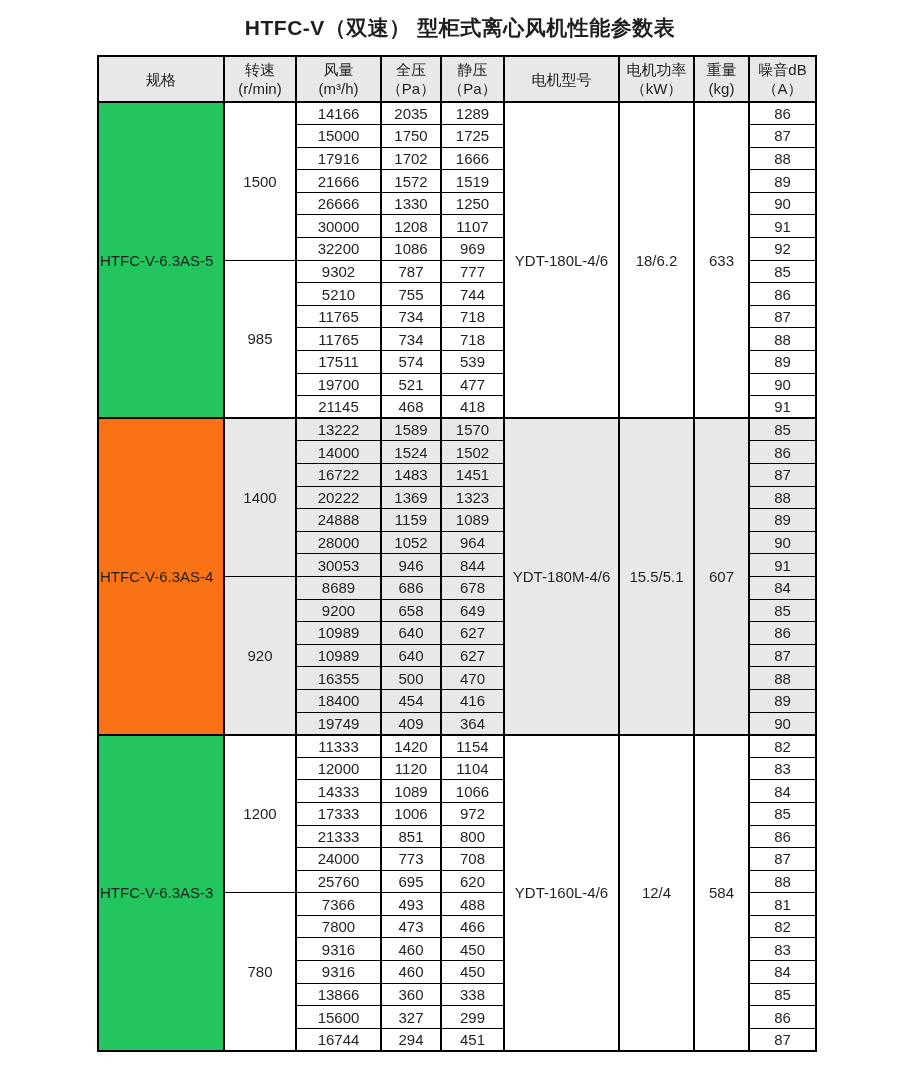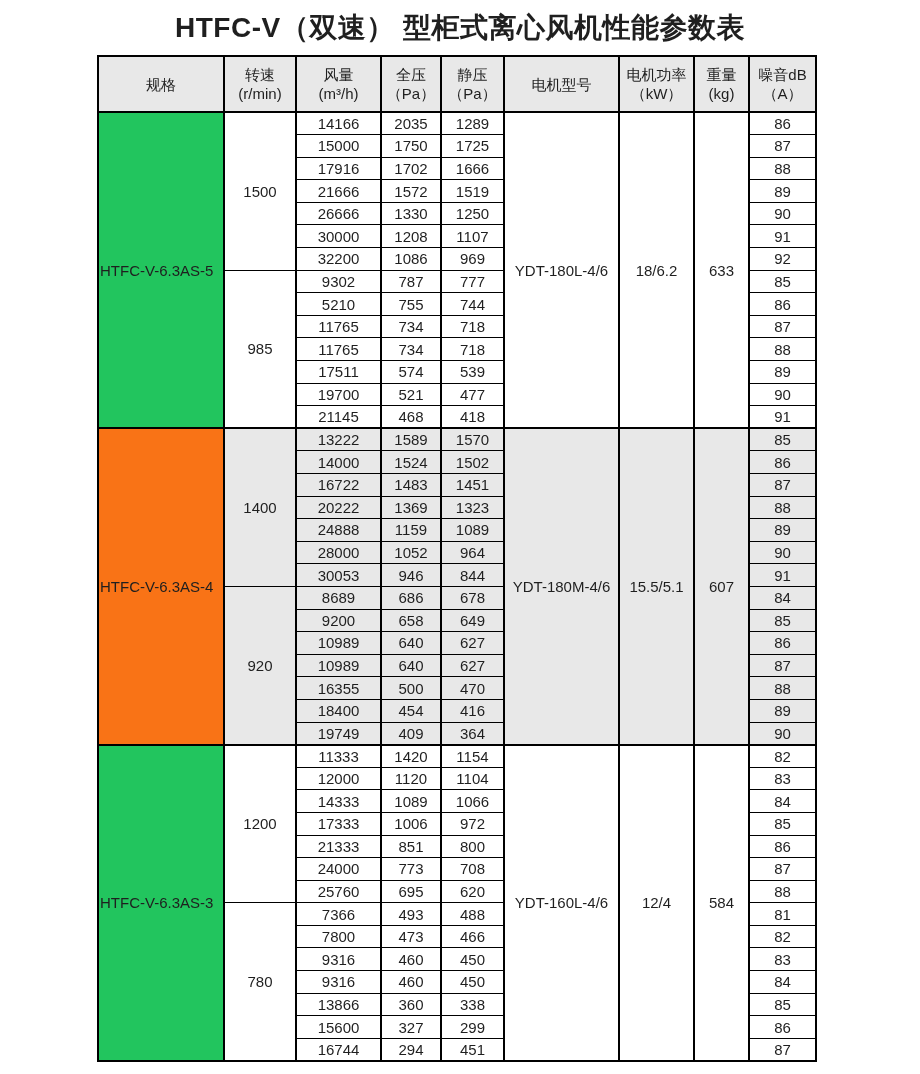--- a/index.html
+++ b/index.html
@@ -7,21 +7,21 @@
     margin: 0; padding: 0;
     width: 920px; height: 1074px;
     background: #ffffff;
     font-family: "Liberation Sans", "DejaVu Sans", sans-serif;
     color: #1f1f1f;
   }
   .title {
     margin: 0;
     padding: 13px 0 0 0;
     text-align: center;
-    font-size: 28px;
+    font-size: 21px;
     font-weight: bold;
     line-height: 29px;
     letter-spacing: 0.5px;
   }
   table.params {
     border-collapse: collapse;
     table-layout: fixed;
     width: 718px;
     margin: 13px 0 0 97px;
     border: 2px solid #000;
@@ -30,21 +30,21 @@
     border: 1.5px solid #000;
     border-left-width: 2px;
     border-right-width: 2px;
     text-align: center;
     font-size: 15px;
     font-weight: normal;
     padding: 0;
     overflow: hidden;
     white-space: nowrap;
   }
-  thead tr { height: 56px; }
+  thead tr { height: 46px; }
   thead th {
     background: #e8e8e8;
     border-bottom-width: 2px;
     line-height: 19px;
     vertical-align: middle;
   }
   tbody tr { height: 22.6px; }
   tbody td { vertical-align: middle; background: #ffffff; }
   td.spec-cell {
     text-align: left;

